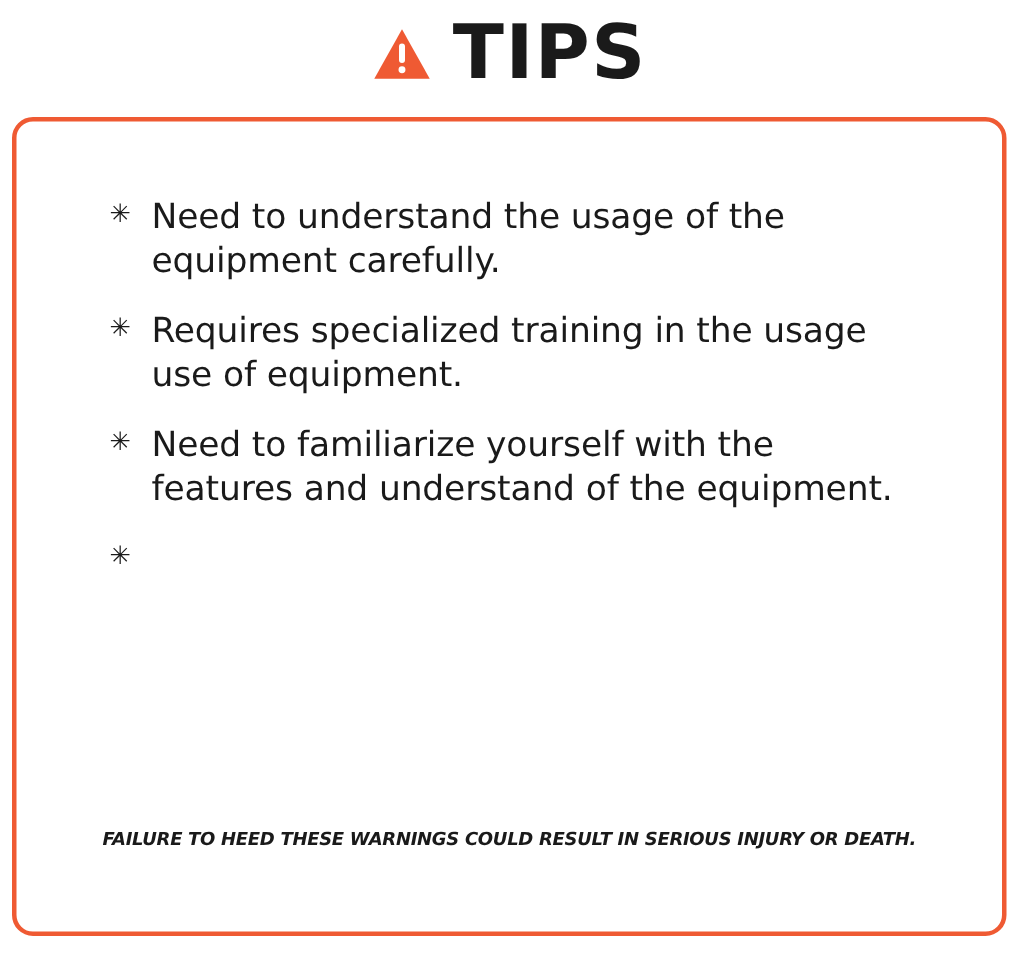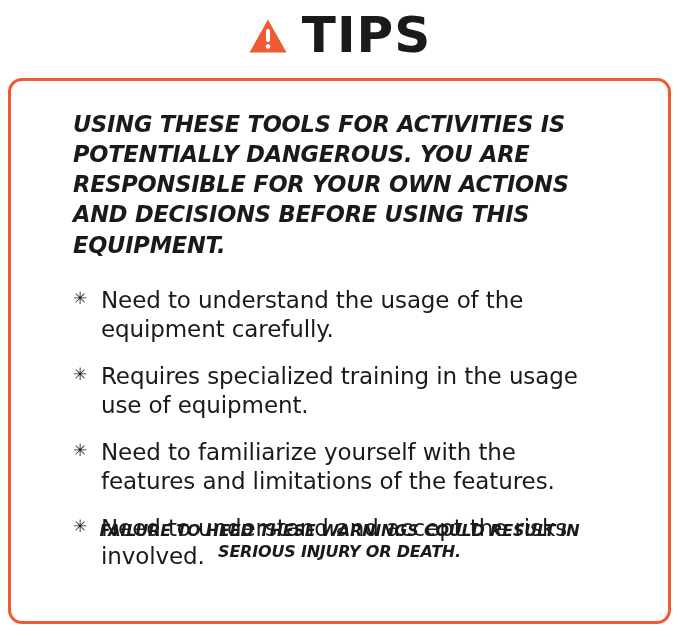--- a/index.html
+++ b/index.html
@@ -103,21 +103,21 @@
 
   .footer-warning {
     position: absolute;
     left: 52px;
     right: 52px;
     bottom: 42px;
     text-align: center;
     font-family: "DejaVu Sans", sans-serif;
     font-style: italic;
     font-weight: bold;
-    font-size: 16px;
+    font-size: 12px;
     line-height: 1.35;
     color: #1a1a1a;
     letter-spacing: -0.2px;
   }
 </style>
 </head>
 <body>
 
 <div class="page">
 
@@ -127,37 +127,35 @@
         <path d="M20 2.5 L38.5 35.5 L1.5 35.5 Z" fill="#ef5a33"></path>
         <rect x="18" y="12" width="4" height="13" rx="2" fill="#ffffff"></rect>
         <circle cx="20" cy="29.5" r="2.3" fill="#ffffff"></circle>
       </svg>
     </span>
     <h1 class="tips-title">TIPS</h1>
   </div>
 
   <div class="card">
 
-    <p class="lead">USING THESE TOOLS FOR ACTIVITIES IS POTENTIALLY DANGEROUS. YOU ARE RESPONSIBLE FOR YOUR OWN ACTIONS AND DECISIONS BEFORE USING THIS EQUIPMENT.</p>
 
     <ul class="bullets">
       <li class="bullet">
         <span class="star">✳</span>
         <span class="bullet-text">Need to understand the usage of the equipment carefully.</span>
       </li>
       <li class="bullet">
         <span class="star">✳</span>
         <span class="bullet-text">Requires specialized training in the usage use of equipment.</span>
       </li>
       <li class="bullet">
         <span class="star">✳</span>
-        <span class="bullet-text">Need to familiarize yourself with the features and limitations of the features.</span>
+        <span class="bullet-text">Need to familiarize yourself with the features and understand of the equipment.</span>
       </li>
       <li class="bullet">
         <span class="star">✳</span>
-        <span class="bullet-text">Need to understand and accept the risks involved.</span>
       </li>
     </ul>
 
     <p class="footer-warning">FAILURE TO HEED THESE WARNINGS COULD RESULT IN SERIOUS INJURY OR DEATH.</p>
   </div>
 
 </div>
 
 </body></html>

